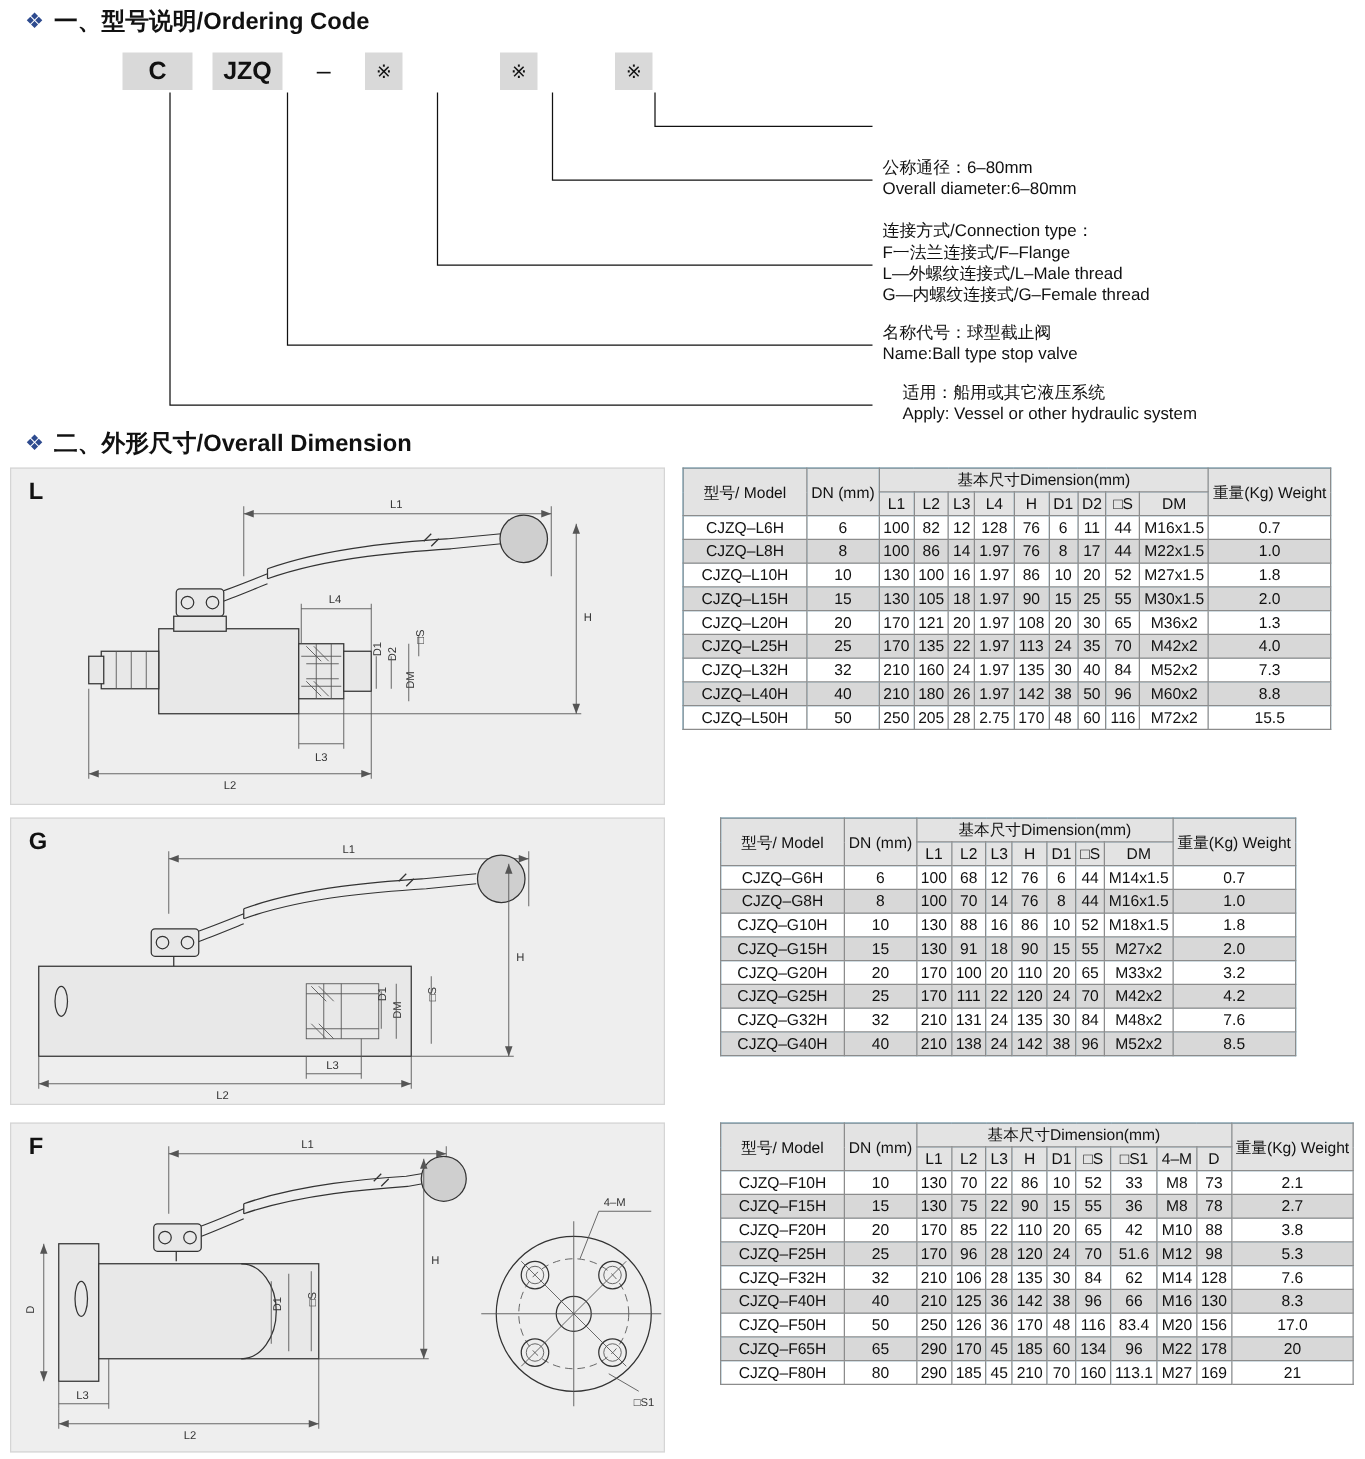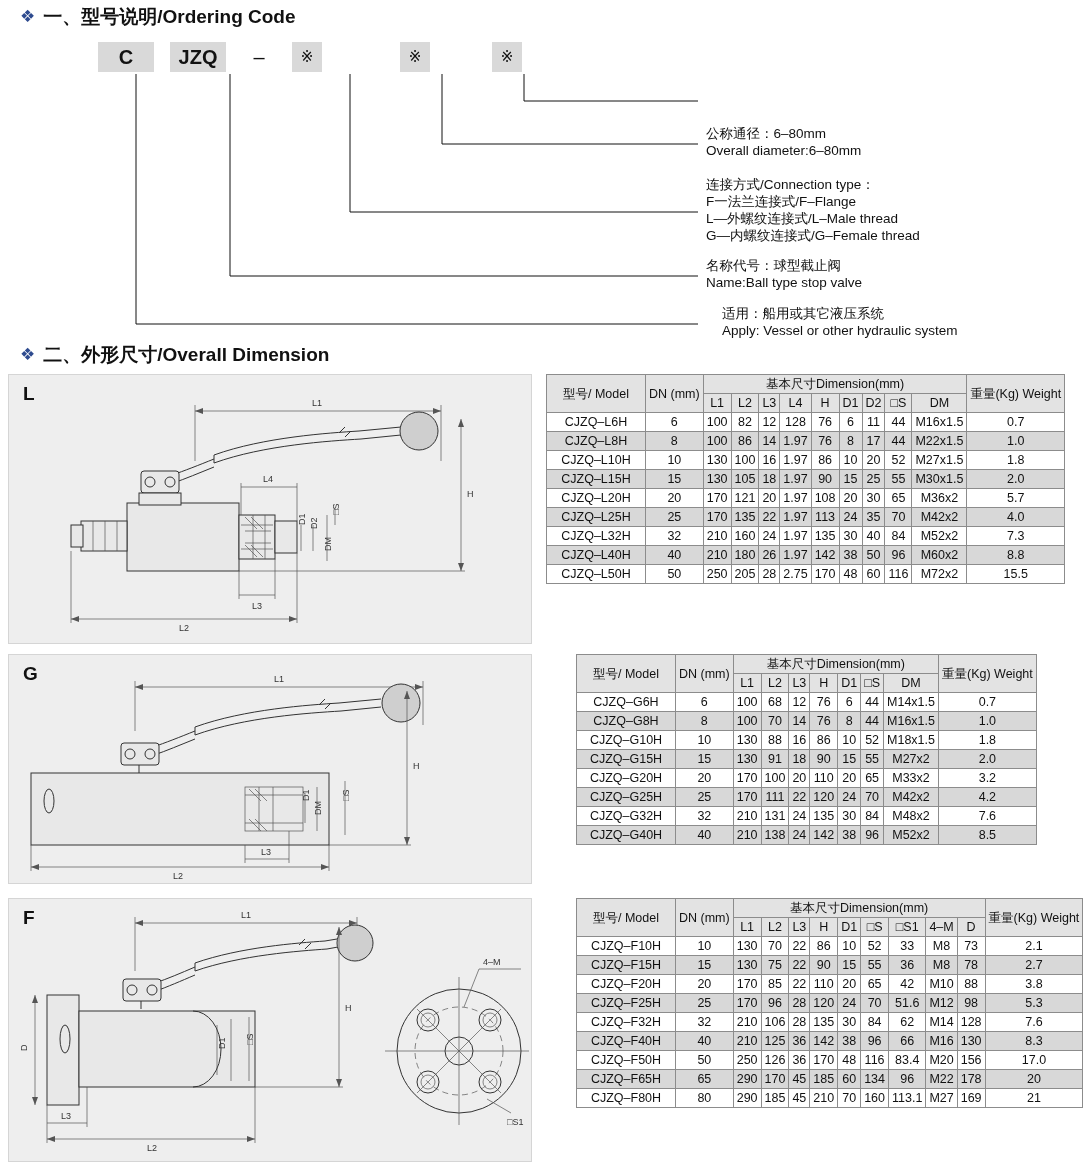--- a/index.html
+++ b/index.html
@@ -313,21 +313,21 @@
         <td>20</td>
         <td>170</td>
         <td>121</td>
         <td>20</td>
         <td>1.97</td>
         <td>108</td>
         <td>20</td>
         <td>30</td>
         <td>65</td>
         <td>M36x2</td>
-        <td>5.7</td>
+        <td>1.3</td>
       </tr>
     <tr>
         <td>CJZQ–L25H</td>
         <td>25</td>
         <td>170</td>
         <td>135</td>
         <td>22</td>
         <td>1.97</td>
         <td>113</td>
         <td>24</td>

